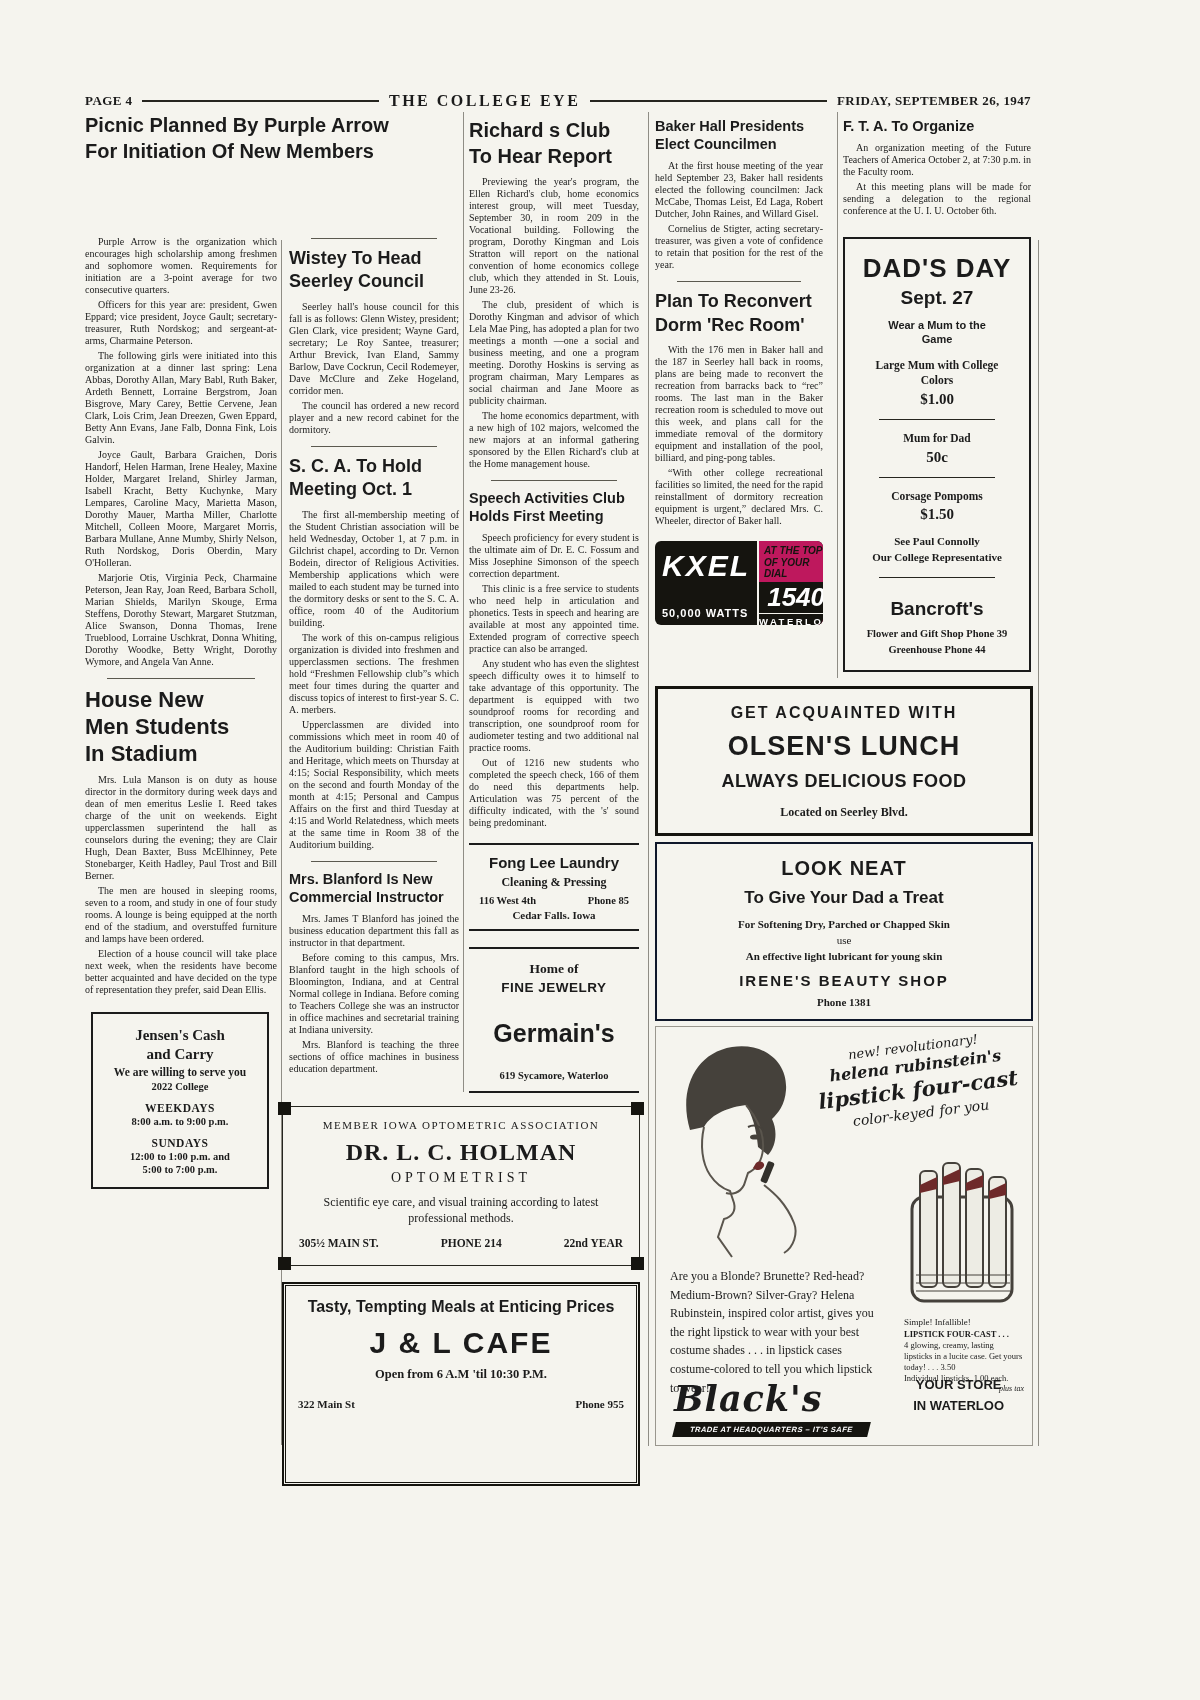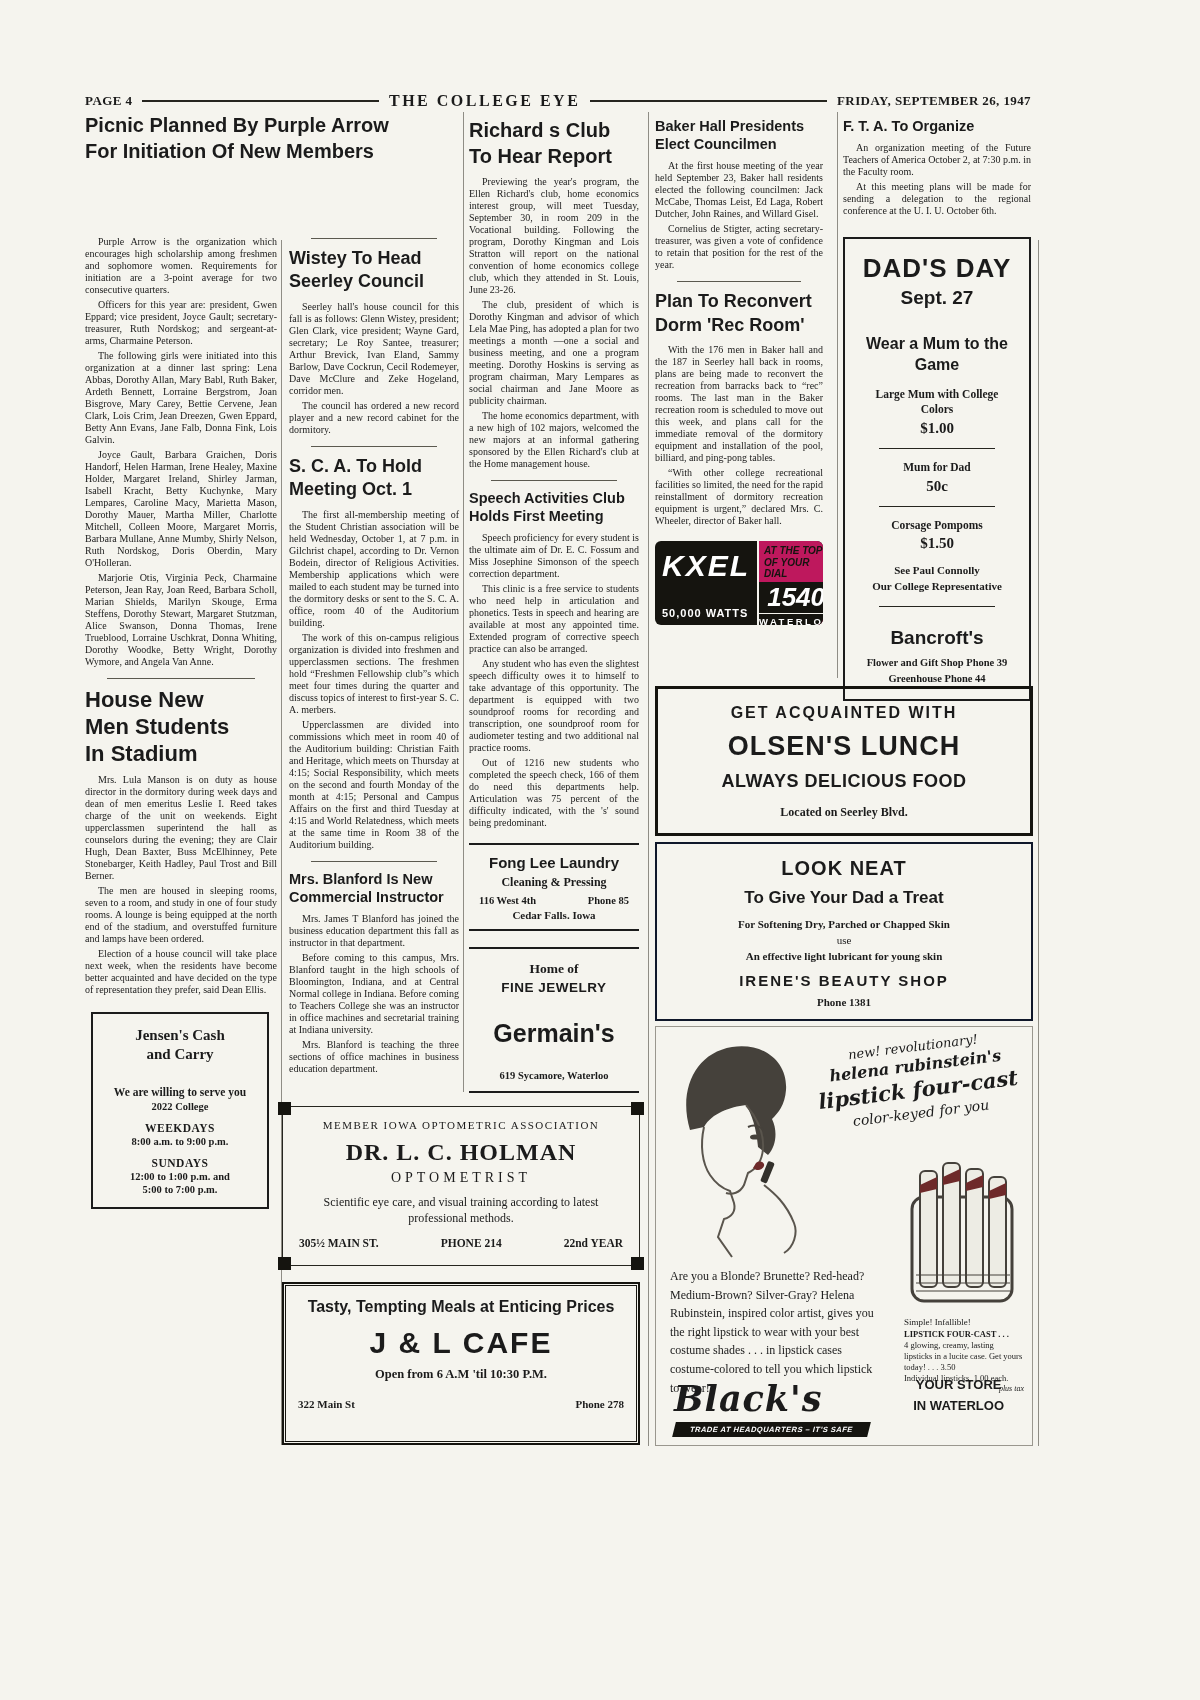--- a/index.html
+++ b/index.html
@@ -30,29 +30,29 @@
   .hl2 { font-family:"Liberation Sans", sans-serif; font-weight:bold; font-size:18px; line-height:1.3; }
   .hl3 { font-family:"Liberation Sans", sans-serif; font-weight:bold; font-size:14.5px; line-height:1.25; }
   .hlx { font-family:"Liberation Sans", sans-serif; font-weight:bold; font-size:22px; line-height:1.22; }
   .head-block { margin:4px 0 7px 0; }
   .sep { border:0; border-top:1px solid #5b594f; margin:10px 22px 8px; }
   
   .adbox { border:2px solid #1b1b1b; text-align:center; background:#f5f4ee; }
   
   .jensens { margin:16px 0 0 6px; width:178px; padding:12px 6px; }
   .jens-name { font-weight:bold; font-size:15px; line-height:1.25; }
-  .jens-line { font-weight:bold; font-size:11.5px; margin-top:22px; }
+  .jens-line { font-weight:bold; font-size:11.5px; margin-top:2px; }
   .jens-line2 { font-weight:bold; font-size:10.5px; margin-top:3px; }
   .jens-h { font-weight:bold; font-size:11.5px; margin-top:10px; letter-spacing:.5px; }
   .jens-t { font-weight:bold; font-size:10.5px; margin-top:2px; }
   
   .dadsday { margin-top:20px; padding:14px 8px 12px; }
   .dd-title { font-family:"Liberation Sans",sans-serif; font-weight:bold; font-size:26px; letter-spacing:1px; }
   .dd-date { font-family:"Liberation Sans",sans-serif; font-weight:bold; font-size:19px; margin-top:3px; }
-  .dd-sub { font-family:"Liberation Sans",sans-serif; font-weight:bold; font-size:16px; margin-top:25px; line-height:1.3; }
+  .dd-sub { font-family:"Liberation Sans",sans-serif; font-weight:bold; font-size:11px; margin-top:9px; line-height:1.3; }
   .dd-item { font-weight:bold; font-size:11.5px; margin-top:11px; line-height:1.3; }
   .dd-price { font-weight:bold; font-size:15px; margin-top:3px; }
   .dd-rule { border-top:1px solid #26251f; margin:11px 26px 0; }
   .dd-rep { font-weight:bold; font-size:11px; margin-top:11px; line-height:1.45; }
   .dd-store { font-family:"Liberation Sans",sans-serif; font-weight:bold; font-size:19px; margin-top:10px; padding-top:10px; }
   .dd-foot { font-weight:bold; font-size:10.5px; margin-top:6px; line-height:1.5; }
   
   .kxel { display:flex; margin-top:14px; height:84px; background:#15140f; color:#fff; border-radius:6px; overflow:hidden; }
   .kxel-left { flex:1.15; display:flex; flex-direction:column; justify-content:space-between; padding:8px 7px 6px; }
   .kxel-call { font-family:"Liberation Sans",sans-serif; font-style:italic; font-weight:bold; font-size:30px; letter-spacing:2px; }
@@ -112,21 +112,21 @@
   
   .holman { position:absolute; left:282px; top:1106px; width:358px; height:160px; border:1.5px solid #26251f; padding:12px 16px; text-align:center; }
   .corner { position:absolute; width:13px; height:13px; background:#15140f; }
   .c-tl { left:-5px; top:-5px; } .c-tr { right:-5px; top:-5px; } .c-bl { left:-5px; bottom:-5px; } .c-br { right:-5px; bottom:-5px; }
   .ho-member { font-size:11px; letter-spacing:1.5px; }
   .ho-name { font-weight:bold; font-size:24px; letter-spacing:1px; margin-top:8px; }
   .ho-title { font-size:14px; letter-spacing:4px; margin-top:4px; }
   .ho-body { font-size:12px; line-height:1.35; margin-top:8px; }
   .ho-foot { display:flex; justify-content:space-between; font-size:11.5px; font-weight:600; margin-top:11px; }
   
-  .jlcafe { position:absolute; left:282px; top:1282px; width:358px; height:163px; border:2px solid #15140f;
+  .jlcafe { position:absolute; left:282px; top:1282px; width:358px; height:204px; border:2px solid #15140f;
             box-shadow:inset 0 0 0 1px #f5f4ee, inset 0 0 0 2px #15140f; padding:14px 14px 10px; text-align:center; }
   .jl-tag { font-family:"Liberation Sans",sans-serif; font-weight:bold; font-size:16px; }
   .jl-name { font-family:"Liberation Sans",sans-serif; font-weight:bold; font-size:30px; letter-spacing:2px; margin-top:10px; }
   .jl-hours { font-weight:bold; font-size:12.5px; margin-top:7px; }
   .jl-foot { display:flex; justify-content:space-between; font-weight:bold; font-size:11px; margin-top:16px; }
 </style>
 </head>
 <body>
 
 <div class="page">
@@ -397,17 +397,17 @@
       <span>22nd YEAR</span>
     </div>
   </div>
 
   <div class="jlcafe">
     <div class="jl-tag">Tasty, Tempting Meals at Enticing Prices</div>
     <div class="jl-name">J &amp; L CAFE</div>
     <div class="jl-hours">Open from 6 A.M 'til 10:30 P.M.</div>
     <div class="jl-foot">
       <span>322 Main St</span>
-      <span>Phone 278</span>
+      <span>Phone 955</span>
     </div>
   </div>
 
 </div>
 
 </body></html>

